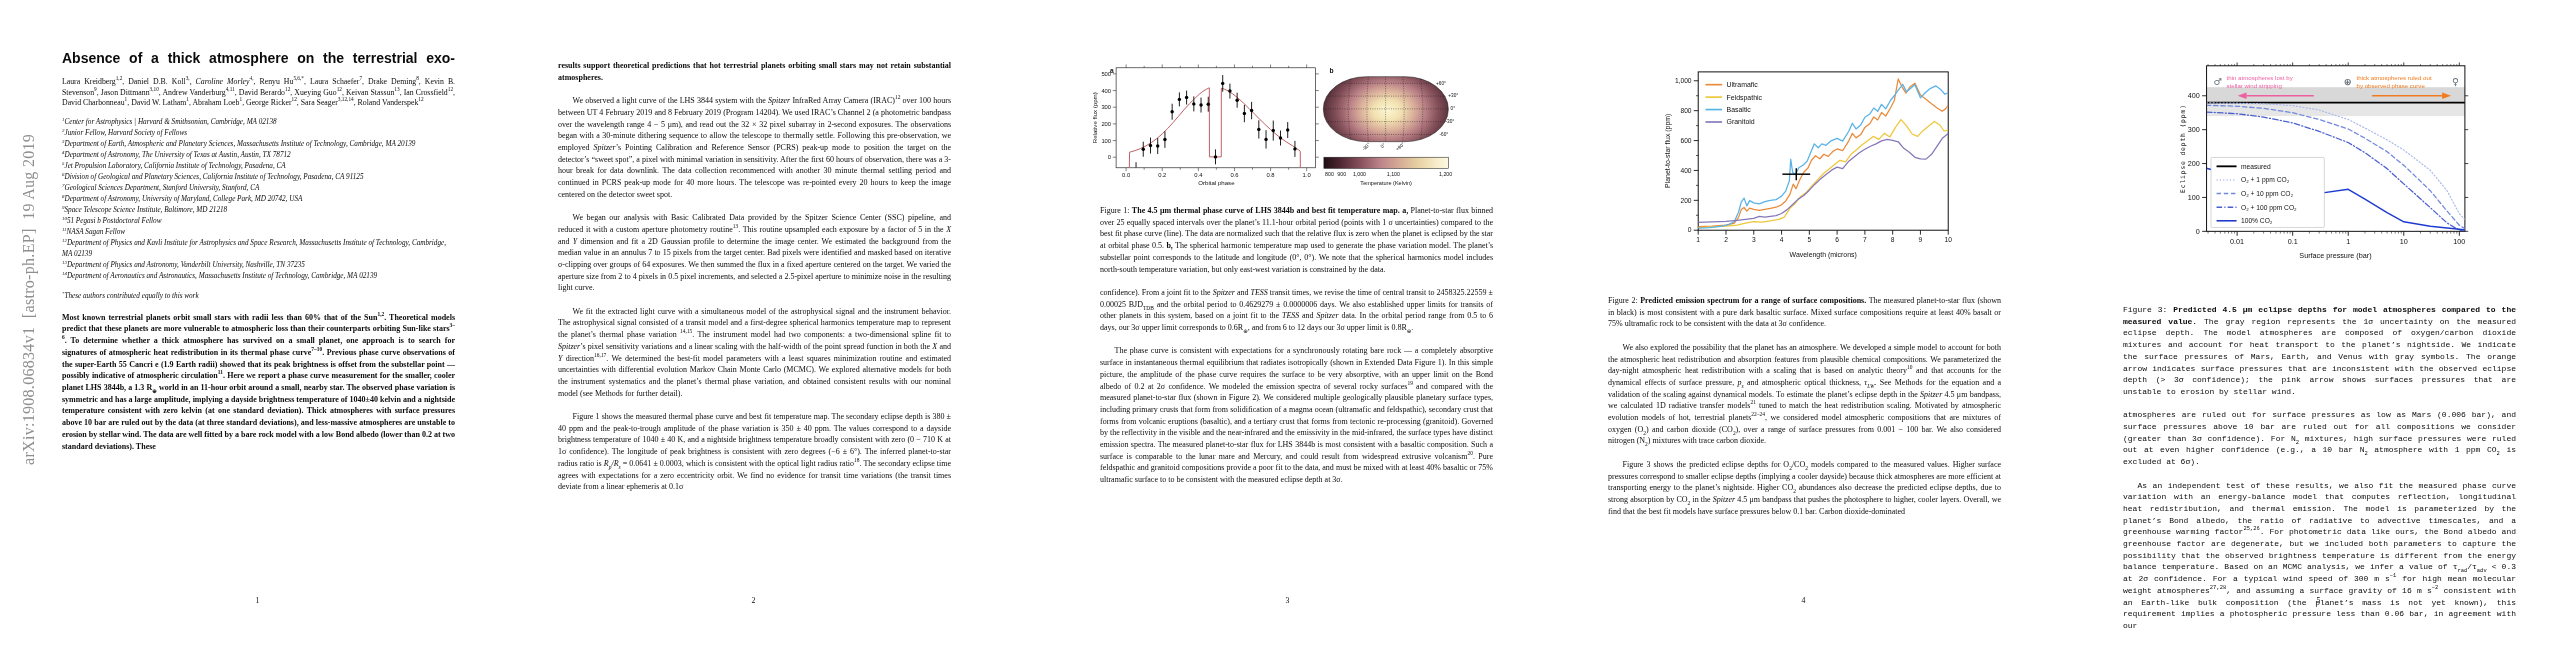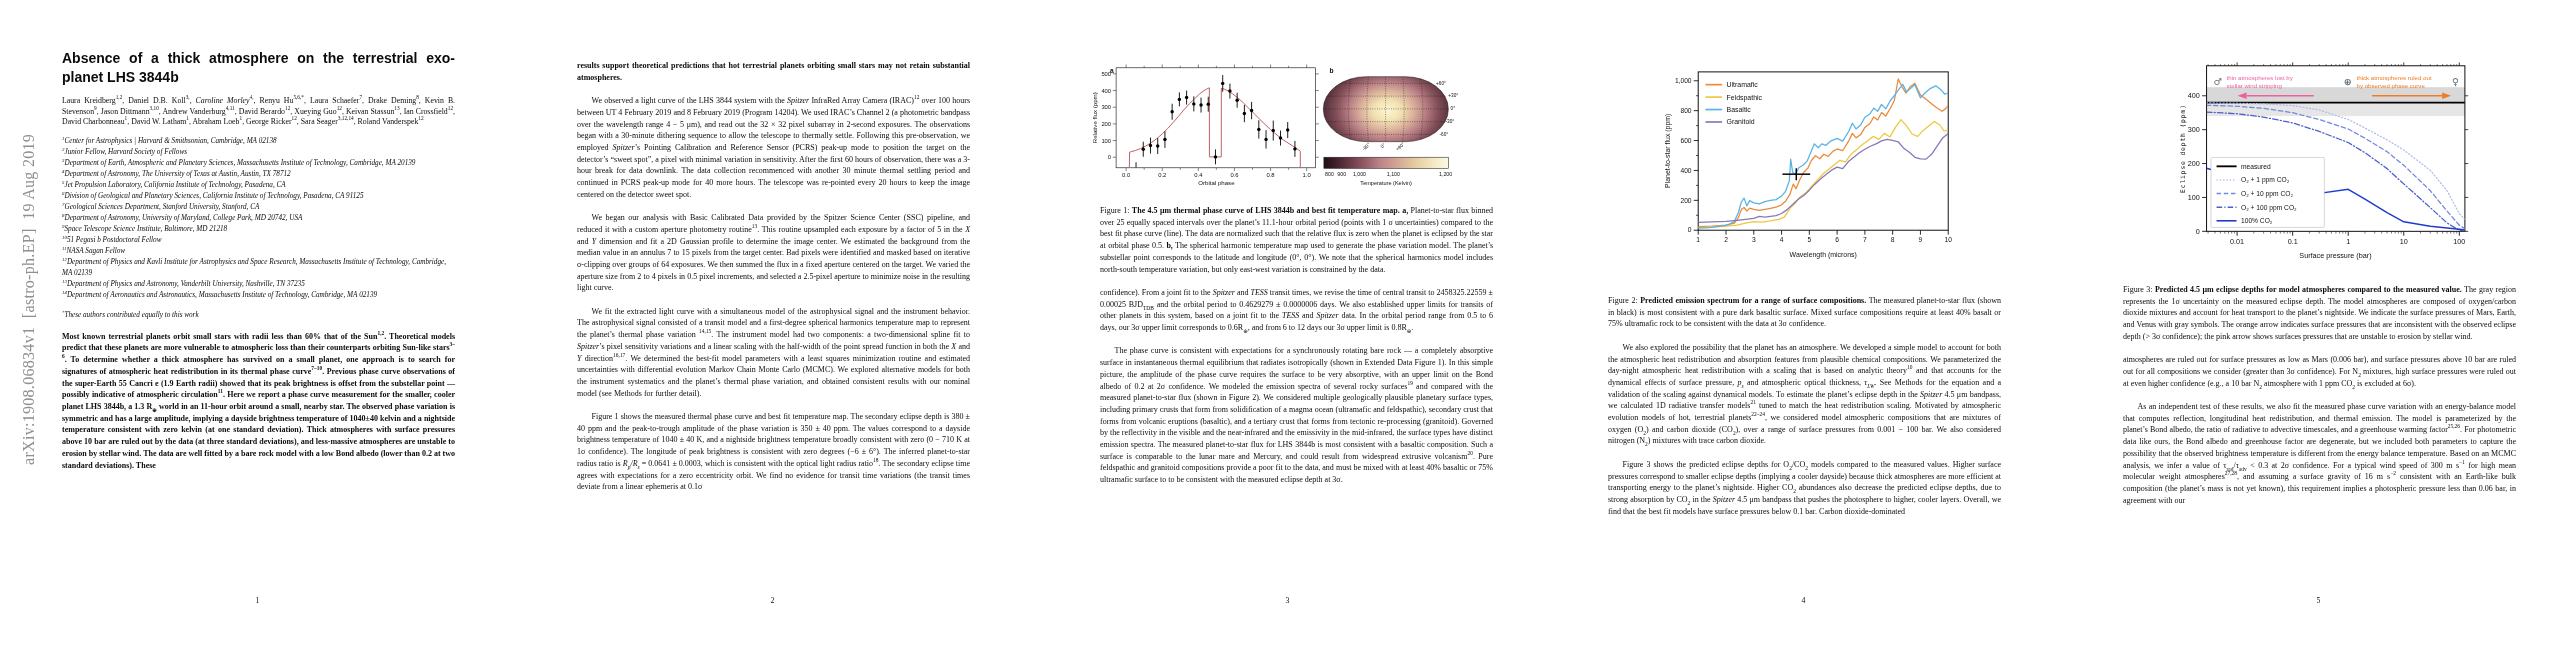--- a/index.html
+++ b/index.html
@@ -30,21 +30,20 @@
 </head>
 <body>
 
 <div class="canvas">
 
   <div class="page" style="left:0;">
     <div class="arxiv-stamp">arXiv:1908.06834v1  [astro-ph.EP]  19 Aug 2019</div>
     <div class="pbody" style="top:49px;">
       <div class="title">
         <div class="l1" id="title1">Absence of a thick atmosphere on the terrestrial exo-</div>
-        <div class="l2" id="title2">planet LHS 3844b</div>
       </div>
       <div class="authors" id="authors">Laura Kreidberg<sup>1,2</sup>, Daniel D.B. Koll<sup>3,<em></em></sup><em>, Caroline Morley<sup>4,</sup></em>, Renyu Hu<sup>5,6,*</sup>, Laura Schaefer<sup>7</sup>, Drake Deming<sup>8</sup>, Kevin B. Stevenson<sup>9</sup>, Jason Dittmann<sup>3,10</sup>, Andrew Vanderburg<sup>4,11</sup>, David Berardo<sup>12</sup>, Xueying Guo<sup>12</sup>, Keivan Stassun<sup>13</sup>, Ian Crossfield<sup>12</sup>, David Charbonneau<sup>1</sup>, David W. Latham<sup>1</sup>, Abraham Loeb<sup>1</sup>, George Ricker<sup>12</sup>, Sara Seager<sup>3,12,14</sup>, Roland Vanderspek<sup>12</sup></div>
       <div class="affils" id="affils">
           <div><sup>1</sup>Center for Astrophysics | Harvard &amp; Smithsonian, Cambridge, MA 02138</div>
           <div><sup>2</sup>Junior Fellow, Harvard Society of Fellows</div>
           <div><sup>3</sup>Department of Earth, Atmospheric and Planetary Sciences, Massachusetts Institute of Technology, Cambridge, MA 20139</div>
           <div><sup>4</sup>Department of Astronomy, The University of Texas at Austin, Austin, TX 78712</div>
           <div><sup>5</sup>Jet Propulsion Laboratory, California Institute of Technology, Pasadena, CA</div>
           <div><sup>6</sup>Division of Geological and Planetary Sciences, California Institute of Technology, Pasadena, CA 91125</div>
           <div><sup>7</sup>Geological Sciences Department, Stanford University, Stanford, CA</div>
@@ -55,21 +54,21 @@
           <div><sup>12</sup>Department of Physics and Kavli Institute for Astrophysics and Space Research, Massachusetts Institute of Technology, Cambridge, MA 02139</div>
           <div><sup>13</sup>Department of Physics and Astronomy, Vanderbilt University, Nashville, TN 37235</div>
           <div><sup>14</sup>Department of Aeronautics and Astronautics, Massachusetts Institute of Technology, Cambridge, MA 02139</div>
         </div>
       <div class="footnote" id="footnote"><sup>*</sup>These authors contributed equally to this work</div>
       <div class="abstract" id="abstract">Most known terrestrial planets orbit small stars with radii less than 60% that of the Sun<sup>1,2</sup>. Theoretical models predict that these planets are more vulnerable to atmospheric loss than their counterparts orbiting Sun-like stars<sup>3–6</sup>. To determine whether a thick atmosphere has survived on a small planet, one approach is to search for signatures of atmospheric heat redistribution in its thermal phase curve<sup>7–10</sup>. Previous phase curve observations of the super-Earth 55 Cancri e (1.9 Earth radii) showed that its peak brightness is offset from the substellar point — possibly indicative of atmospheric circulation<sup>11</sup>. Here we report a phase curve measurement for the smaller, cooler planet LHS 3844b, a 1.3 R<sub>⊕</sub> world in an 11-hour orbit around a small, nearby star. The observed phase variation is symmetric and has a large amplitude, implying a dayside brightness temperature of 1040±40 kelvin and a nightside temperature consistent with zero kelvin (at one standard deviation). Thick atmospheres with surface pressures above 10 bar are ruled out by the data (at three standard deviations), and less-massive atmospheres are unstable to erosion by stellar wind. The data are well fitted by a bare rock model with a low Bond albedo (lower than 0.2 at two standard deviations). These</div>
     </div>
     <div class="pagenum">1</div>
   </div>
 
-  <div class="page" style="left:515px;">
+  <div class="page" style="left:496px;">
     <div class="pbody pb" style="top:60px;" id="p2body">
         <p class="lead">results support theoretical predictions that hot terrestrial planets orbiting small stars may not retain substantial atmospheres.</p>
         <p class="ind">We observed a light curve of the LHS 3844 system with the <em>Spitzer</em> InfraRed Array Camera (IRAC)<sup>12</sup> over 100 hours between UT 4 February 2019 and 8 February 2019 (Program 14204). We used IRAC’s Channel 2 (a photometric bandpass over the wavelength range 4 − 5 μm), and read out the 32 × 32 pixel subarray in 2-second exposures. The observations began with a 30-minute dithering sequence to allow the telescope to thermally settle. Following this pre-observation, we employed <em>Spitzer</em>’s Pointing Calibration and Reference Sensor (PCRS) peak-up mode to position the target on the detector’s “sweet spot”, a pixel with minimal variation in sensitivity. After the first 60 hours of observation, there was a 3-hour break for data downlink. The data collection recommenced with another 30 minute thermal settling period and continued in PCRS peak-up mode for 40 more hours. The telescope was re-pointed every 20 hours to keep the image centered on the detector sweet spot.</p>
         <p class="ind">We began our analysis with Basic Calibrated Data provided by the Spitzer Science Center (SSC) pipeline, and reduced it with a custom aperture photometry routine<sup>13</sup>. This routine upsampled each exposure by a factor of 5 in the <em>X</em> and <em>Y</em> dimension and fit a 2D Gaussian profile to determine the image center. We estimated the background from the median value in an annulus 7 to 15 pixels from the target center. Bad pixels were identified and masked based on iterative σ-clipping over groups of 64 exposures. We then summed the flux in a fixed aperture centered on the target. We varied the aperture size from 2 to 4 pixels in 0.5 pixel increments, and selected a 2.5-pixel aperture to minimize noise in the resulting light curve.</p>
         <p class="ind">We fit the extracted light curve with a simultaneous model of the astrophysical signal and the instrument behavior. The astrophysical signal consisted of a transit model and a first-degree spherical harmonics temperature map to represent the planet’s thermal phase variation <sup>14,15</sup>. The instrument model had two components: a two-dimensional spline fit to <em>Spitzer</em>’s pixel sensitivity variations and a linear scaling with the half-width of the point spread function in both the <em>X</em> and <em>Y</em> direction<sup>16,17</sup>. We determined the best-fit model parameters with a least squares minimization routine and estimated uncertainties with differential evolution Markov Chain Monte Carlo (MCMC). We explored alternative models for both the instrument systematics and the planet’s thermal phase variation, and obtained consistent results with our nominal model (see Methods for further detail).</p>
         <p class="ind">Figure 1 shows the measured thermal phase curve and best fit temperature map. The secondary eclipse depth is 380 ± 40 ppm and the peak-to-trough amplitude of the phase variation is 350 ± 40 ppm. The values correspond to a dayside brightness temperature of 1040 ± 40 K, and a nightside brightness temperature broadly consistent with zero (0 − 710 K at 1σ confidence). The longitude of peak brightness is consistent with zero degrees (−6 ± 6°). The inferred planet-to-star radius ratio is <em>R<sub>p</sub>/R<sub>s</sub></em> = 0.0641 ± 0.0003, which is consistent with the optical light radius ratio<sup>18</sup>. The secondary eclipse time agrees with expectations for a zero eccentricity orbit. We find no evidence for transit time variations (the transit times deviate from a linear ephemeris at 0.1σ</p>
       </div>
     <div class="pagenum">2</div>
   </div>
 
@@ -456,21 +455,21 @@
           <line x1="280" y1="323.5" x2="316" y2="323.5" stroke="#aebbec" stroke-width="2.5" stroke-dasharray="2 4"></line>
           <text x="324" y="328" font-family="Liberation Sans, sans-serif" fill="#111" font-size="12px">O₂ + 1 ppm CO₂</text>
           <line x1="280" y1="348" x2="316" y2="348" stroke="#7189dd" stroke-width="2.5999999999999996" stroke-dasharray="8 5"></line>
           <text x="324" y="352.5" font-family="Liberation Sans, sans-serif" fill="#111" font-size="12px">O₂ + 10 ppm CO₂</text>
           <line x1="280" y1="372.5" x2="316" y2="372.5" stroke="#4a5fd0" stroke-width="2.5999999999999996" stroke-dasharray="10 4 2 4"></line>
           <text x="324" y="377" font-family="Liberation Sans, sans-serif" fill="#111" font-size="12px">O₂ + 100 ppm CO₂</text>
           <line x1="280" y1="397" x2="316" y2="397" stroke="#1f3bcf" stroke-width="2.9"></line>
           <text x="324" y="401.5" font-family="Liberation Sans, sans-serif" fill="#111" font-size="12px">100% CO₂</text>
         </svg>
     </div>
-    <div class="pbody pb" style="top:284px;" id="p5body">
+    <div class="pbody pb" style="top:304px;font-family:Liberation Mono, monospace;" id="p5body">
         <p class="">Figure 3: <strong>Predicted 4.5 μm eclipse depths for model atmospheres compared to the measured value.</strong>  The gray region represents the 1σ uncertainty on the measured eclipse depth. The model atmospheres are composed of oxygen/carbon dioxide mixtures and account for heat transport to the planet’s nightside. We indicate the surface pressures of Mars, Earth, and Venus with gray symbols. The orange arrow indicates surface pressures that are inconsistent with the observed eclipse depth (&gt; 3σ confidence); the pink arrow shows surfaces pressures that are unstable to erosion by stellar wind.</p>
         <p class="">atmospheres are ruled out for surface pressures as low as Mars (0.006 bar), and surface pressures above 10 bar are ruled out for all compositions we consider (greater than 3σ confidence).  For N<sub>2</sub> mixtures, high surface pressures were ruled out at even higher confidence (e.g., a 10 bar N<sub>2</sub> atmosphere with 1 ppm CO<sub>2</sub> is excluded at 6σ).</p>
         <p class="ind">As an independent test of these results, we also fit the measured phase curve variation with an energy-balance model that computes reflection, longitudinal heat redistribution, and thermal emission.  The model is parameterized by the planet’s Bond albedo, the ratio of radiative to advective timescales, and a greenhouse warming factor<sup>25,26</sup>. For photometric data like ours, the Bond albedo and greenhouse factor are degenerate, but we included both parameters to capture the possibility that the observed brightness temperature is different from the energy balance temperature. Based on an MCMC analysis, we infer a value of τ<sub>rad</sub>/τ<sub>adv</sub> &lt; 0.3 at 2σ confidence. For a typical wind speed of 300 m s<sup>−1</sup> for high mean molecular weight atmospheres<sup>27,28</sup>, and assuming a surface gravity of 16 m s<sup>−2</sup> consistent with an Earth-like bulk composition (the planet’s mass is not yet known), this requirement implies a photospheric pressure less than 0.06 bar, in agreement with our</p>
       </div>
     <div class="pagenum">5</div>
   </div>
 
 </div>
 
 

